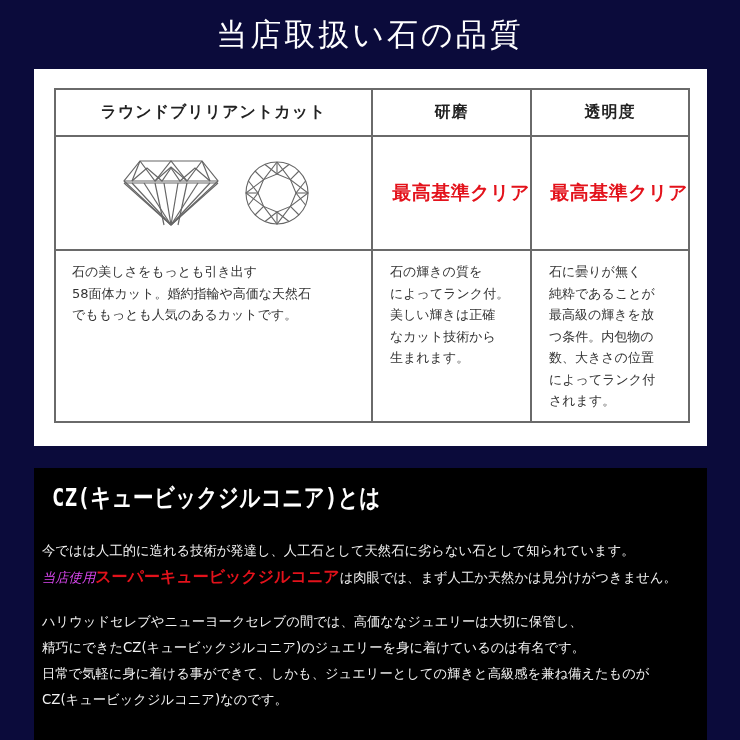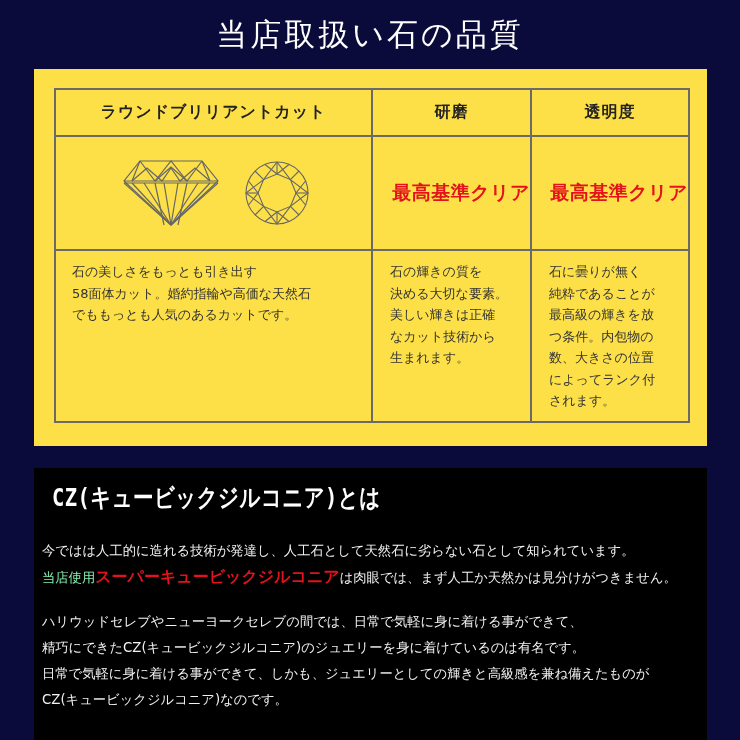--- a/index.html
+++ b/index.html
@@ -16,21 +16,21 @@
       color: #ffffff;
       font-size: 31px;
       font-weight: normal;
       letter-spacing: 3px;
       line-height: 40px;
     }
     .white-panel {
       position: absolute;
       left: 34px; top: 69px;
       width: 673px; height: 377px;
-      background: #fde047;
+      background: #ffffff;
     }
     .quality-table {
       position: absolute;
       left: 20px; top: 19px;
       width: 634px; height: 335px;
       border-collapse: collapse;
       table-layout: fixed;
     }
     .quality-table td, .quality-table th {
       border: 2px solid #6a6a6a;
@@ -92,21 +92,21 @@
     .cz-body {
       position: absolute;
       left: 8px; top: 70px;
       font-size: 13.3px;
       line-height: 26px;
       color: #f2f2f2;
       white-space: nowrap;
     }
     .cz-body .para { display: block; }
     .cz-body .gap { display: block; height: 18px; }
-    .red-inline { color: #86efac; }
+    .red-inline { color: #d946ef; font-style: italic; }
     .red-bold { color: #e3121b; font-weight: bold; font-size: 16px; }
   </style>
 </head>
 <body>
 
 <h1 class="page-title">当店取扱い石の品質</h1>
 
 <div class="white-panel">
   <table class="quality-table">
     <colgroup>
@@ -166,21 +166,21 @@
       <td class="red-text">最高基準クリア</td>
     </tr>
     <tr class="desc-row">
       <td class="desc-cut">
         <span class="desc-line">石の美しさをもっとも引き出す</span>
         <span class="desc-line">58面体カット。婚約指輪や高価な天然石</span>
         <span class="desc-line">でももっとも人気のあるカットです。</span>
       </td>
       <td class="desc-polish">
         <span class="desc-line">石の輝きの質を</span>
-        <span class="desc-line">決める大切な要素。</span>
+        <span class="desc-line">によってランク付。</span>
         <span class="desc-line">美しい輝きは正確</span>
         <span class="desc-line">なカット技術から</span>
         <span class="desc-line">生まれます。</span>
       </td>
       <td class="desc-clarity">
         <span class="desc-line">石に曇りが無く</span>
         <span class="desc-line">純粋であることが</span>
         <span class="desc-line">最高級の輝きを放</span>
         <span class="desc-line">つ条件。内包物の</span>
         <span class="desc-line">数、大きさの位置</span>
@@ -191,18 +191,18 @@
   </tbody>
     </table>
 </div>
 
 <div class="black-panel">
   <h2 class="cz-heading">CZ(キュービックジルコニア)とは</h2>
   <div class="cz-body">
     <span class="para">今ではは人工的に造れる技術が発達し、人工石として天然石に劣らない石として知られています。</span>
     <span class="para"><span class="red-inline">当店使用</span><span class="red-bold">スーパーキュービックジルコニア</span><span>は肉眼では、まず人工か天然かは見分けがつきません。</span></span>
     <span class="gap"></span>
-    <span class="para">ハリウッドセレブやニューヨークセレブの間では、日常で気軽に身に着ける事ができて、</span>
+    <span class="para">ハリウッドセレブやニューヨークセレブの間では、高価ななジュエリーは大切に保管し、</span>
     <span class="para">精巧にできたCZ(キュービックジルコニア)のジュエリーを身に着けているのは有名です。</span>
     <span class="para">日常で気軽に身に着ける事ができて、しかも、ジュエリーとしての輝きと高級感を兼ね備えたものが</span>
     <span class="para">CZ(キュービックジルコニア)なのです。</span>
   </div>
 </div>
 
 </body></html>

